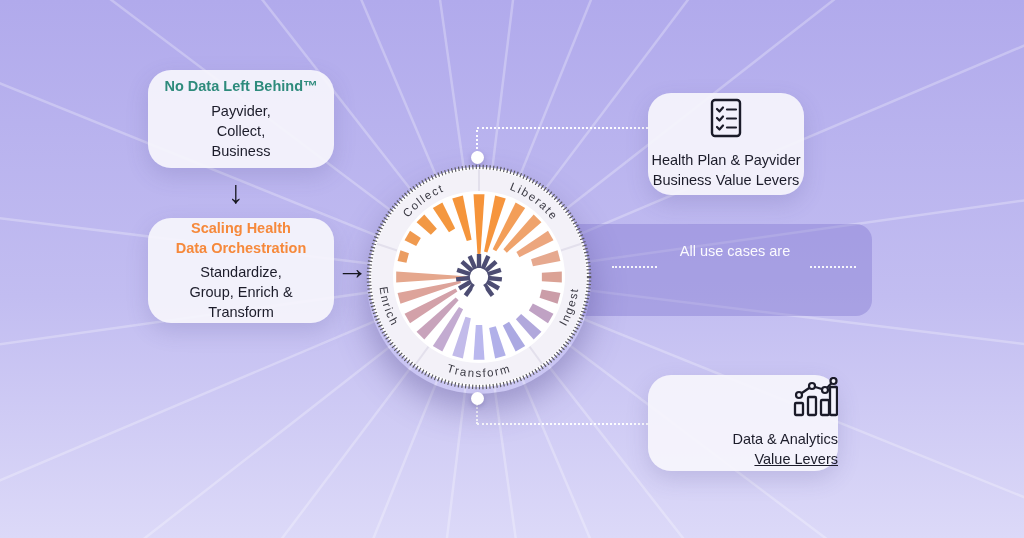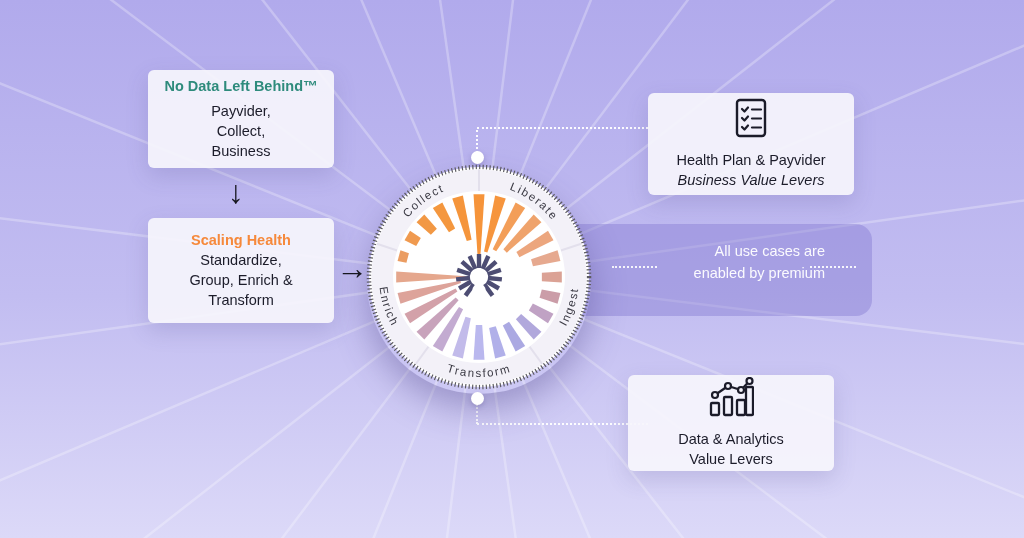--- a/index.html
+++ b/index.html
@@ -1,33 +1,33 @@
 <!DOCTYPE html>
 <html><head>
 <meta charset="utf-8">
 <style>
   html,body{margin:0;padding:0;}
   body{font-family:"Liberation Sans", sans-serif;}
   #stage{position:relative;width:1024px;height:538px;overflow:hidden;
          background:linear-gradient(180deg,#b1aaec 0%,#c2bdf1 55%,#dcd9f8 100%);}
   #rays{position:absolute;left:0;top:0;z-index:0;}
-  .card{position:absolute;background:rgba(246,245,252,0.92);border-radius:6px;
+  .card{position:absolute;background:rgba(246,245,252,0.92);border-radius:23px;
         box-shadow:0 8px 22px rgba(80,70,140,0.18);z-index:4;
         display:flex;flex-direction:column;align-items:center;justify-content:center;
         text-align:center;color:#1c1c2a;}
   .card .title{font-weight:700;font-size:14.5px;line-height:1.35;margin-bottom:4px;}
   .card .body-line{font-size:14.5px;line-height:1.38;}
   .teal{color:#2e8b7c;}
   .orange{color:#f6893b;}
   .arrow{position:absolute;z-index:4;color:#17171f;font-size:32px;font-weight:bold;
          line-height:1;}
   #band{position:absolute;left:560px;top:224px;width:312px;height:92px;border-radius:16px;
         background:rgba(124,112,205,0.38);z-index:1;}
   #band-text{position:absolute;left:645px;top:240px;width:180px;z-index:2;
-        text-align:right;color:rgba(255,255,255,0.95);font-size:14.5px;line-height:22px;
+        text-align:center;color:rgba(255,255,255,0.95);font-size:14.5px;line-height:22px;
         font-weight:500;}
   .dash{position:absolute;border-top:2px dotted rgba(255,255,255,0.9);z-index:2;height:0;}
   .dot-line-h{position:absolute;border-top:2px dotted rgba(255,255,255,0.95);z-index:2;height:0;}
   .dot-line-v{position:absolute;border-left:2px dotted rgba(255,255,255,0.95);z-index:2;width:0;}
   .node-dot{position:absolute;width:13px;height:13px;border-radius:50%;background:#ffffff;
         z-index:3;box-shadow:0 2px 5px rgba(80,70,140,0.3);}
   #wheel-shadow{position:absolute;left:367px;top:170px;width:224px;height:224px;border-radius:50%;
         box-shadow:0 14px 34px rgba(70,60,130,0.38);z-index:2;}
   #wheel{position:absolute;left:359px;top:157px;z-index:3;}
   .icon-box{margin-bottom:8px;}
@@ -68,31 +68,31 @@
     <div class="title teal">No Data Left Behind™</div>
     <div class="body-line">Payvider,</div>
     <div class="body-line">Collect,</div>
     <div class="body-line">Business</div>
   </div>
 
   <div class="arrow" style="left:228px;top:176px;">↓</div>
 
   <div class="card" style="left:148px;top:218px;width:186px;height:105px;">
     <div class="title orange" style="margin-bottom:0;">Scaling Health</div>
+    <div class="title orange">Data Orchestration</div>
     <div class="body-line">Standardize,</div>
     <div class="body-line">Group, Enrich &amp;</div>
     <div class="body-line">Transform</div>
   </div>
 
   <div class="arrow" style="left:336px;top:252px;">→</div>
 
   <div id="band"></div>
   <div id="band-text">
     <div>All use cases are</div>
-    <div>enabled by premium</div>
   </div>
   <div class="dash" style="left:612px;top:266px;width:45px;"></div>
   <div class="dash" style="left:810px;top:266px;width:46px;"></div>
 
   <div class="dot-line-v" style="left:476px;top:130px;height:23px;"></div>
   <div class="dot-line-h" style="left:477px;top:127px;width:171px;"></div>
   <div class="node-dot" style="left:471px;top:151px;"></div>
 
   <div class="dot-line-v" style="left:476px;top:404px;height:20px;"></div>
   <div class="dot-line-h" style="left:477px;top:423px;width:171px;"></div>
@@ -152,47 +152,47 @@
       <path id="lblArc1" d="M-14.470188016221355,-91.36117150505024 A 92.5 92.5 0 0 1 91.36117150505024,-14.47018801622136" fill="none"></path>
       <text font-size="11.5" font-weight="500" fill="#3b3a44" letter-spacing="1.6" font-family="&quot;Liberation Sans&quot;, sans-serif"><textPath href="#lblArc1" startOffset="50%" text-anchor="middle">Liberate</textPath></text>
       <path id="lblArc2" d="M45.39904997395469,89.10065241883677 A 100 100 0 0 0 89.10065241883677,-45.39904997395468" fill="none"></path>
       <text font-size="11.5" font-weight="500" fill="#3b3a44" letter-spacing="1.6" font-family="&quot;Liberation Sans&quot;, sans-serif"><textPath href="#lblArc2" startOffset="50%" text-anchor="middle">Ingest</textPath></text>
       <path id="lblArc3" d="M-70.71067811865474,70.71067811865477 A 100 100 0 0 0 70.71067811865476,70.71067811865474" fill="none"></path>
       <text font-size="11.5" font-weight="500" fill="#3b3a44" letter-spacing="1.6" font-family="&quot;Liberation Sans&quot;, sans-serif"><textPath href="#lblArc3" startOffset="50%" text-anchor="middle">Transform</textPath></text>
       <path id="lblArc4" d="M-89.10065241883679,-45.39904997395466 A 100 100 0 0 0 -45.399049973954625,89.10065241883682" fill="none"></path>
       <text font-size="11.5" font-weight="500" fill="#3b3a44" letter-spacing="1.6" font-family="&quot;Liberation Sans&quot;, sans-serif"><textPath href="#lblArc4" startOffset="50%" text-anchor="middle">Enrich</textPath></text>
     </svg>
 
-  <div class="card" style="left:648px;top:93px;width:206px;height:102px;">
+  <div class="card" style="left:648px;top:93px;width:156px;height:102px;">
     <div class="icon-box">
       <svg width="32" height="40" viewBox="0 0 32 40">
         <rect x="2" y="2" width="28" height="36" rx="3" fill="none" stroke="#1b1b29" stroke-width="2.4"></rect>
         <polyline points="7,11 9.5,13.5 13,9.5" fill="none" stroke="#1b1b29" stroke-width="2.2" stroke-linecap="round" stroke-linejoin="round"></polyline>
         <line x1="17" y1="11.5" x2="26" y2="11.5" stroke="#1b1b29" stroke-width="2.2" stroke-linecap="round"></line>
         <polyline points="7,20 9.5,22.5 13,18.5" fill="none" stroke="#1b1b29" stroke-width="2.2" stroke-linecap="round" stroke-linejoin="round"></polyline>
         <line x1="17" y1="20.5" x2="26" y2="20.5" stroke="#1b1b29" stroke-width="2.2" stroke-linecap="round"></line>
         <polyline points="7,29 9.5,31.5 13,27.5" fill="none" stroke="#1b1b29" stroke-width="2.2" stroke-linecap="round" stroke-linejoin="round"></polyline>
         <line x1="17" y1="29.5" x2="26" y2="29.5" stroke="#1b1b29" stroke-width="2.2" stroke-linecap="round"></line>
       </svg>
     </div>
     <div class="body-line" style="font-weight:500;">Health Plan &amp; Payvider</div>
-    <div class="body-line" style="font-weight:500;font-style:italic;">Business Value Levers</div>
+    <div class="body-line" style="font-weight:500;">Business Value Levers</div>
   </div>
 
-  <div class="card" style="left:628px;top:375px;width:206px;height:96px;">
+  <div class="card" style="left:648px;top:375px;width:190px;height:96px;align-items:flex-end;">
     <div class="icon-box">
       <svg width="46" height="40" viewBox="0 0 46 40">
         <rect x="3" y="26" width="8" height="12" rx="1" fill="none" stroke="#1b1b29" stroke-width="2.3"></rect>
         <rect x="16" y="20" width="8" height="18" rx="1" fill="none" stroke="#1b1b29" stroke-width="2.3"></rect>
         <rect x="29" y="23" width="8" height="15" rx="1" fill="none" stroke="#1b1b29" stroke-width="2.3"></rect>
         <rect x="38" y="10" width="7" height="28" rx="1" fill="none" stroke="#1b1b29" stroke-width="2.3"></rect>
         <polyline points="7,18 20,9 33,13 41.5,4" fill="none" stroke="#1b1b29" stroke-width="2.3" stroke-linejoin="round"></polyline>
         <circle cx="7" cy="18" r="3" fill="#f4f3fb" stroke="#1b1b29" stroke-width="2.2"></circle>
         <circle cx="20" cy="9" r="3" fill="#f4f3fb" stroke="#1b1b29" stroke-width="2.2"></circle>
         <circle cx="33" cy="13" r="3" fill="#f4f3fb" stroke="#1b1b29" stroke-width="2.2"></circle>
         <circle cx="41.5" cy="4" r="3" fill="#f4f3fb" stroke="#1b1b29" stroke-width="2.2"></circle>
       </svg>
     </div>
     <div class="body-line" style="font-weight:500;">Data &amp; Analytics</div>
-    <div class="body-line" style="font-weight:500;">Value Levers</div>
+    <div class="body-line" style="font-weight:500;text-decoration:underline;">Value Levers</div>
   </div>
 
 </div>
 
 </body></html>

